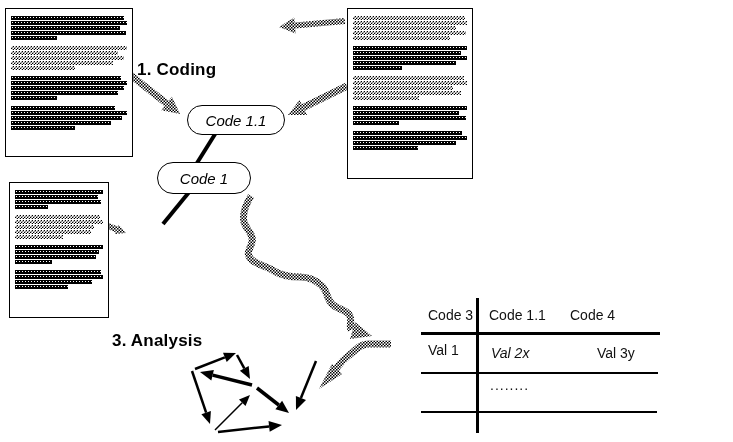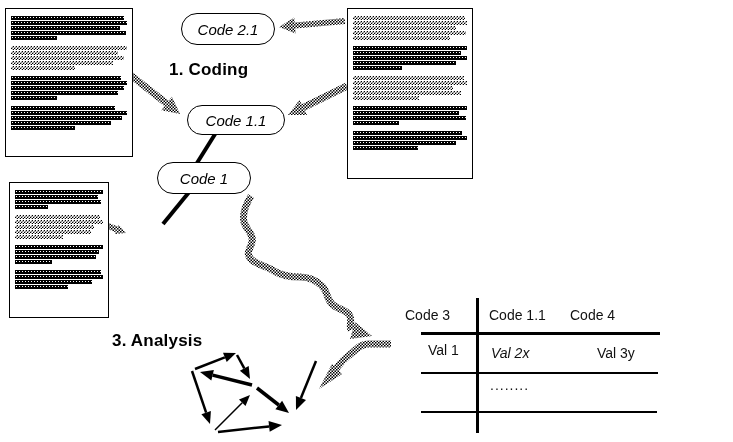--- a/index.html
+++ b/index.html
@@ -30,32 +30,32 @@
         display:flex;align-items:center;justify-content:center;
         font-style:italic;font-size:15px;white-space:nowrap;}
   #oval-c21{left:181px;top:13px;width:92px;height:30px;}
   #oval-c11{left:187px;top:105px;width:96px;height:28px;}
   #oval-c1 {left:157px;top:162px;width:92px;height:30px;}
   #oval-c12{left:127px;top:222px;width:90px;height:28px;}
 
   
   .step-label{position:absolute;font-weight:bold;font-size:17px;letter-spacing:0.2px;
               white-space:nowrap;}
-  #step1{left:137px;top:60px;margin-left:32px;}
+  #step1{left:137px;top:60px;}
   #step2{left:317px;top:227px;}
   #step3{left:112px;top:331px;}
 
   
   .vline,.hline{position:absolute;background:#000;}
   #m-vline {left:476px;top:298px;width:3px;height:135px;}
   #m-hthick{left:421px;top:332px;width:239px;height:3px;}
   #m-h1    {left:421px;top:372px;width:237px;height:1.5px;}
   #m-h2    {left:421px;top:411px;width:236px;height:1.5px;}
   .cell{position:absolute;font-size:14px;color:#111;white-space:nowrap;}
-  #m-c3  {left:405px;top:307px;}
+  #m-c3  {left:428px;top:307px;}
   #m-c11 {left:489px;top:307px;}
   #m-c4  {left:570px;top:307px;}
   #m-v1  {left:428px;top:342px;}
   #m-v2  {left:491px;top:345px;font-style:italic;}
   #m-v3  {left:556px;top:345px;margin-left:41px;}
   #m-dots{left:490px;top:377px;letter-spacing:1px;}
 </style>
 </head>
 <body>
 
@@ -187,23 +187,20 @@
         <div class="tline tone-dense" style="width: 42%;"></div>
       </div>
       <div class="para">
         <div class="tline tone-dense" style="width: 98%;"></div>
         <div class="tline tone-dense" style="width: 100%;"></div>
         <div class="tline tone-dense" style="width: 88%;"></div>
         <div class="tline tone-dense" style="width: 60%;"></div>
       </div>
     </div>
 
-  <div class="oval" id="oval-c21">
-    <span>Code 2.1</span>
-  </div>
   <div class="oval" id="oval-c11">
     <span>Code 1.1</span>
   </div>
   <div class="oval" id="oval-c1">
     <span>Code 1</span>
   </div>
 
   <div class="step-label" id="step1">1. Coding</div>
   <div class="step-label" id="step3">3. Analysis</div>
 

